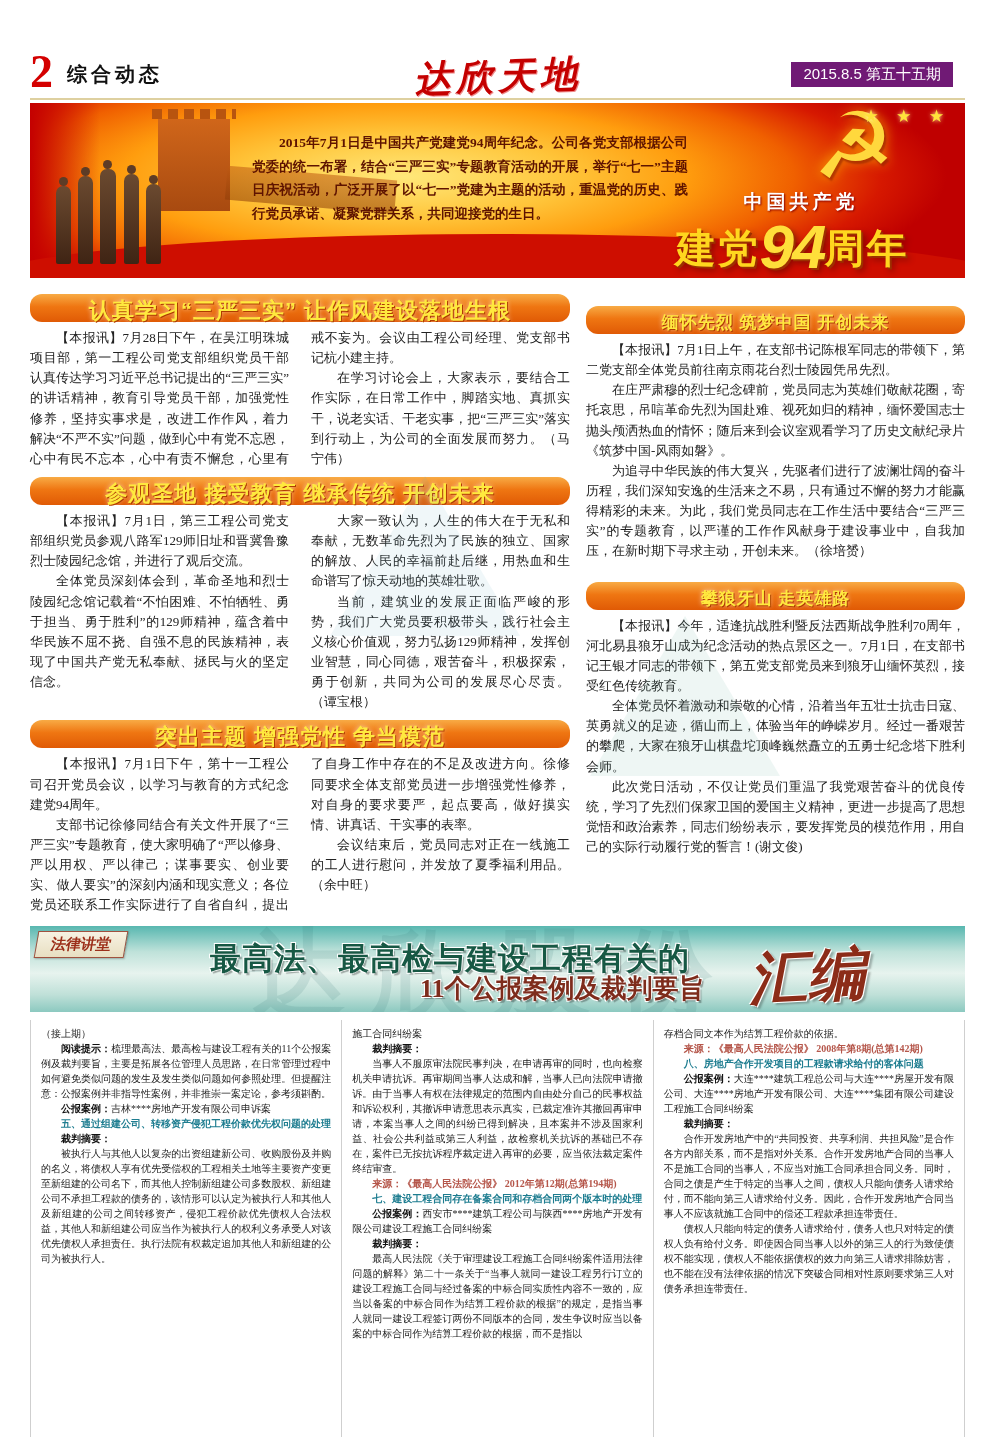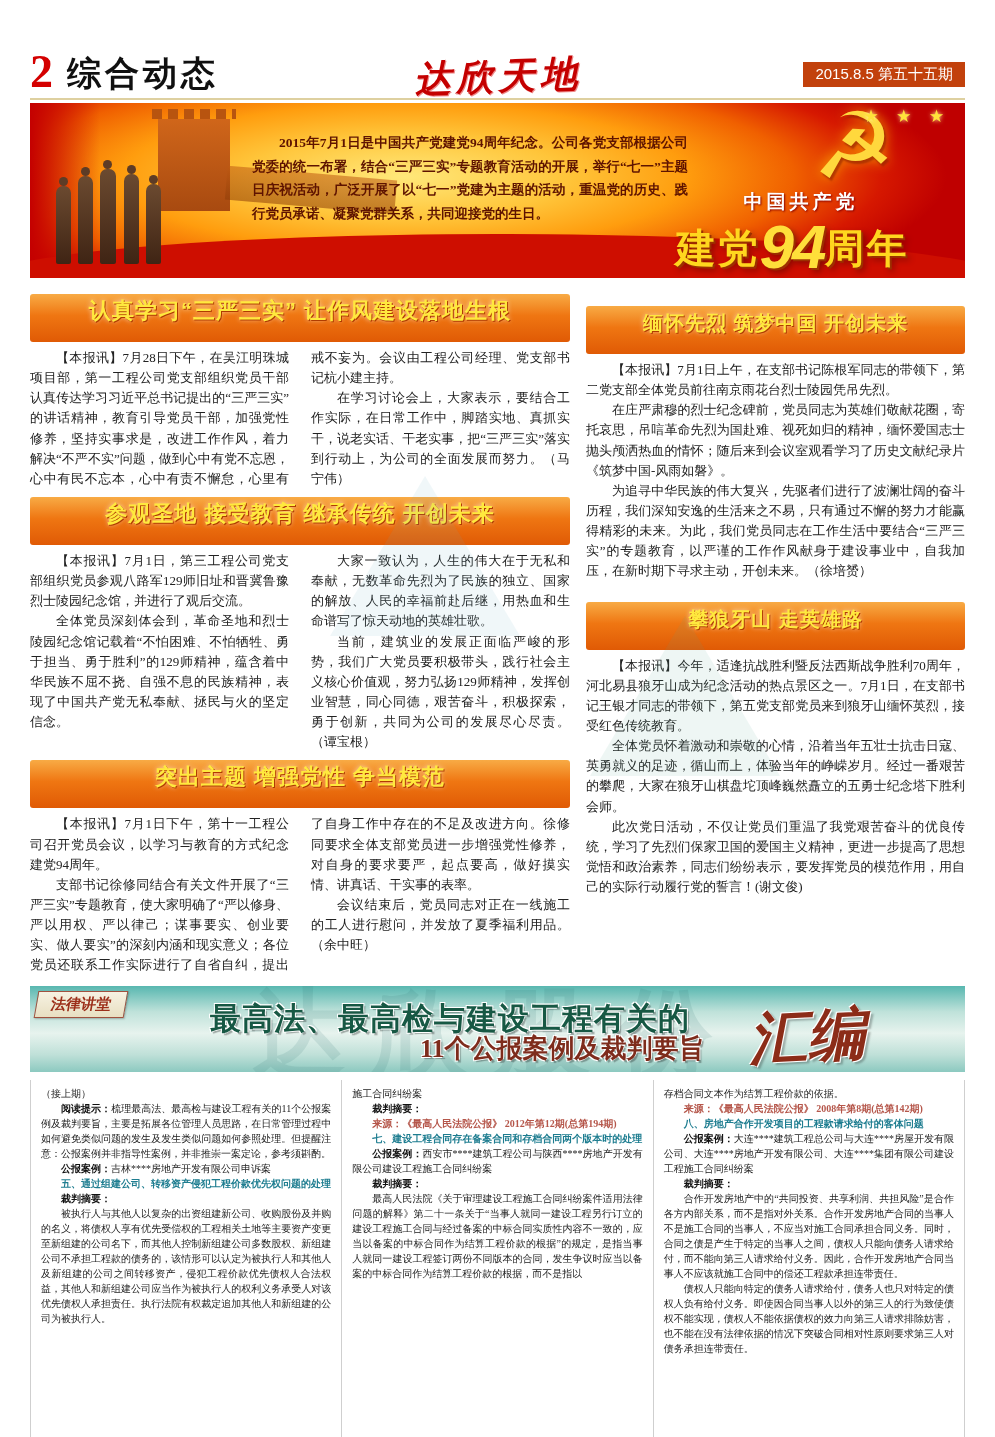--- a/index.html
+++ b/index.html
@@ -2,23 +2,23 @@
 <html lang="zh"><head>
 <meta charset="utf-8">
 <style>
   html,body{margin:0;padding:0;width:995px;height:1437px;overflow:hidden;background:#fff;}
   *{box-sizing:border-box;}
   .page{width:935px;margin:0 auto;padding-top:50px;font-family:"Liberation Serif","DejaVu Serif",serif;color:#222;}
 
   
   .hdr{position:relative;height:50px;border-bottom:2px solid #ded0a0;}
   .pagenum{font-size:46px;font-weight:bold;color:#d40000;line-height:44px;display:inline-block;vertical-align:bottom;}
-  .section{display:inline-block;font-size:34px;font-weight:bold;color:#101010;letter-spacing:4px;margin-left:10px;vertical-align:bottom;line-height:40px;}
+  .section{display:inline-block;font-size:20px;font-weight:bold;color:#101010;letter-spacing:4px;margin-left:10px;vertical-align:bottom;line-height:40px;}
   .masthead{position:absolute;left:50%;top:2px;transform:translateX(-50%) rotate(-2deg);font-style:italic;font-weight:bold;font-size:37px;color:#c40000;letter-spacing:5px;text-shadow:1px 1px 0 #e88;}
-  .issue{position:absolute;right:0;top:12px;background:#c2410c;color:#fff;padding:3px 12px;font-size:15px;font-family:"Liberation Sans","DejaVu Sans",sans-serif;}
+  .issue{position:absolute;right:12px;top:12px;background:#701a75;color:#fff;padding:3px 12px;font-size:15px;font-family:"Liberation Sans","DejaVu Sans",sans-serif;}
 
   
   .hero{position:relative;height:175px;margin-top:3px;overflow:hidden;
     background:radial-gradient(ellipse 58% 80% at 40% 42%, #ffe87a 0%, #ffc53a 30%, #ff9d0e 52%, #f06000 72%, #d61800 88%, #bf0000 100%);}
   .hero::before{content:"";position:absolute;left:0;top:0;width:70px;height:100%;background:linear-gradient(90deg,#c40000,rgba(196,0,0,0));}
   .hero::after{content:"";position:absolute;left:-5%;bottom:-46px;width:110%;height:90px;background:#ce0e00;border-radius:50% 50% 0 0 / 46px 46px 0 0;}
   .tower{position:absolute;left:128px;top:16px;width:72px;height:92px;background:linear-gradient(#d0661a,#a84a10);}
   .tower::before{content:"";position:absolute;top:-10px;left:-6px;right:-6px;height:10px;background:repeating-linear-gradient(90deg,#b8540f 0 10px,rgba(0,0,0,0) 10px 16px);}
   .wall{position:absolute;left:196px;top:70px;width:170px;height:34px;background:linear-gradient(#c05a12,#8f3d08);opacity:.55;transform:rotate(5deg);}
   .figure{position:absolute;background:linear-gradient(#6b4a30,#3f2414);border-radius:7px 7px 2px 2px;z-index:3;}
@@ -34,25 +34,25 @@
   .slogan{position:absolute;right:8px;top:86px;width:330px;text-align:center;z-index:4;font-family:"Liberation Sans","DejaVu Sans",sans-serif;}
   .slogan .s1{display:block;color:#fff;font-size:19px;font-weight:bold;letter-spacing:4px;text-shadow:1px 1px 2px #8a0000;margin-bottom:-4px;text-align:center;padding-left:18px;}
   .slogan .s2{font-weight:bold;color:#ffd61e;white-space:nowrap;text-shadow:2px 2px 0 #9c3000,4px 4px 6px rgba(0,0,0,.35);}
   .slogan .t1,.slogan .t2{font-size:40px;letter-spacing:2px;}
   .slogan .num{font-size:62px;font-style:italic;letter-spacing:-2px;vertical-align:-6px;color:#ffdf3a;text-align:right;}
 
   
   .main{position:relative;display:flex;gap:16px;margin-top:8px;}
   .colL{width:540px;}
   .colR{flex:1;}
-  .hbanner{height:48px;line-height:34px;text-align:center;border-radius:3px;margin:8px 0 6px;
+  .hbanner{height:28px;line-height:34px;text-align:center;border-radius:12px;margin:8px 0 6px;
     background:linear-gradient(180deg,#f8ab45 0%,#ef7612 45%,#e05a05 100%);
     font-family:"Liberation Sans","DejaVu Sans",sans-serif;font-weight:bold;font-size:22px;letter-spacing:1px;
     color:#ffe93e;text-shadow:1px 1px 0 #b03c00,0 0 5px rgba(255,255,255,.65);}
-  .colR .hbanner{font-size:20px;margin-top:20px;}
+  .colR .hbanner{font-size:17px;margin-top:20px;}
   .twocol{column-count:2;column-gap:22px;}
   .apara{margin:0;font-size:13px;line-height:1.55;text-align:justify;text-indent:2em;}
   .wm-tri{position:absolute;width:0;height:0;border-left:95px solid transparent;border-right:95px solid transparent;border-bottom:160px solid rgba(110,175,195,.10);}
   .wm1{left:300px;top:190px;}
   .wm2{left:560px;top:330px;border-bottom-color:rgba(90,170,150,.10);}
 
   
   .law{position:relative;height:86px;margin-top:10px;overflow:hidden;
     background:linear-gradient(180deg,#58b7b0 0%,#bfe2da 30%,#e7f3ee 55%,#bfe0d8 80%,#8cc9c0 100%);}
   .law-wm{position:absolute;left:220px;top:-16px;font-size:96px;font-weight:bold;color:rgba(40,110,105,.12);letter-spacing:26px;white-space:nowrap;}
@@ -169,20 +169,21 @@
         <p class="lblock para"><b class="inline-label">阅读提示：</b><span>梳理最高法、最高检与建设工程有关的11个公报案例及裁判要旨，主要是拓展各位管理人员思路，在日常管理过程中如何避免类似问题的发生及发生类似问题如何参照处理。但提醒注意：公报案例并非指导性案例，并非推崇一案定论，参考须斟酌。</span></p>
         <p class="lblock para"><b class="inline-label">公报案例：</b><span>吉林****房地产开发有限公司申诉案</span></p>
         <p class="lblock heading"><b class="inline-label"></b><span>五、通过组建公司、转移资产侵犯工程价款优先权问题的处理</span></p>
         <p class="lblock para"><b class="inline-label">裁判摘要：</b><span></span></p>
         <p class="lblock para"><b class="inline-label"></b><span>被执行人与其他人以复杂的出资组建新公司、收购股份及并购的名义，将债权人享有优先受偿权的工程相关土地等主要资产变更至新组建的公司名下，而其他人控制新组建公司多数股权、新组建公司不承担工程款的债务的，该情形可以认定为被执行人和其他人及新组建的公司之间转移资产，侵犯工程价款优先债权人合法权益，其他人和新组建公司应当作为被执行人的权利义务承受人对该优先债权人承担责任。执行法院有权裁定追加其他人和新组建的公司为被执行人。</span></p>
       </div>
     <div class="lcol">
 
     <p class="lblock cont"><b class="inline-label"></b><span>施工合同纠纷案</span></p>
         <p class="lblock para"><b class="inline-label">裁判摘要：</b><span></span></p>
+        <p class="lblock para"><b class="inline-label"></b><span>当事人不服原审法院民事判决，在申请再审的同时，也向检察机关申请抗诉。再审期间当事人达成和解，当事人已向法院申请撤诉。由于当事人有权在法律规定的范围内自由处分自己的民事权益和诉讼权利，其撤诉申请意思表示真实，已裁定准许其撤回再审申请，本案当事人之间的纠纷已得到解决，且本案并不涉及国家利益、社会公共利益或第三人利益，故检察机关抗诉的基础已不存在，案件已无按抗诉程序裁定进入再审的必要，应当依法裁定案件终结审查。</span></p>
         <p class="lblock source"><b class="inline-label"></b><span>来源：《最高人民法院公报》 2012年第12期(总第194期)</span></p>
         <p class="lblock heading"><b class="inline-label"></b><span>七、建设工程合同存在备案合同和存档合同两个版本时的处理</span></p>
         <p class="lblock para"><b class="inline-label">公报案例：</b><span>西安市****建筑工程公司与陕西****房地产开发有限公司建设工程施工合同纠纷案</span></p>
         <p class="lblock para"><b class="inline-label">裁判摘要：</b><span></span></p>
         <p class="lblock para"><b class="inline-label"></b><span>最高人民法院《关于审理建设工程施工合同纠纷案件适用法律问题的解释》第二十一条关于“当事人就同一建设工程另行订立的建设工程施工合同与经过备案的中标合同实质性内容不一致的，应当以备案的中标合同作为结算工程价款的根据”的规定，是指当事人就同一建设工程签订两份不同版本的合同，发生争议时应当以备案的中标合同作为结算工程价款的根据，而不是指以</span></p>
       </div>
     <div class="lcol">
 
     <p class="lblock cont"><b class="inline-label"></b><span>存档合同文本作为结算工程价款的依据。</span></p>
         <p class="lblock source"><b class="inline-label"></b><span>来源：《最高人民法院公报》 2008年第8期(总第142期)</span></p>

